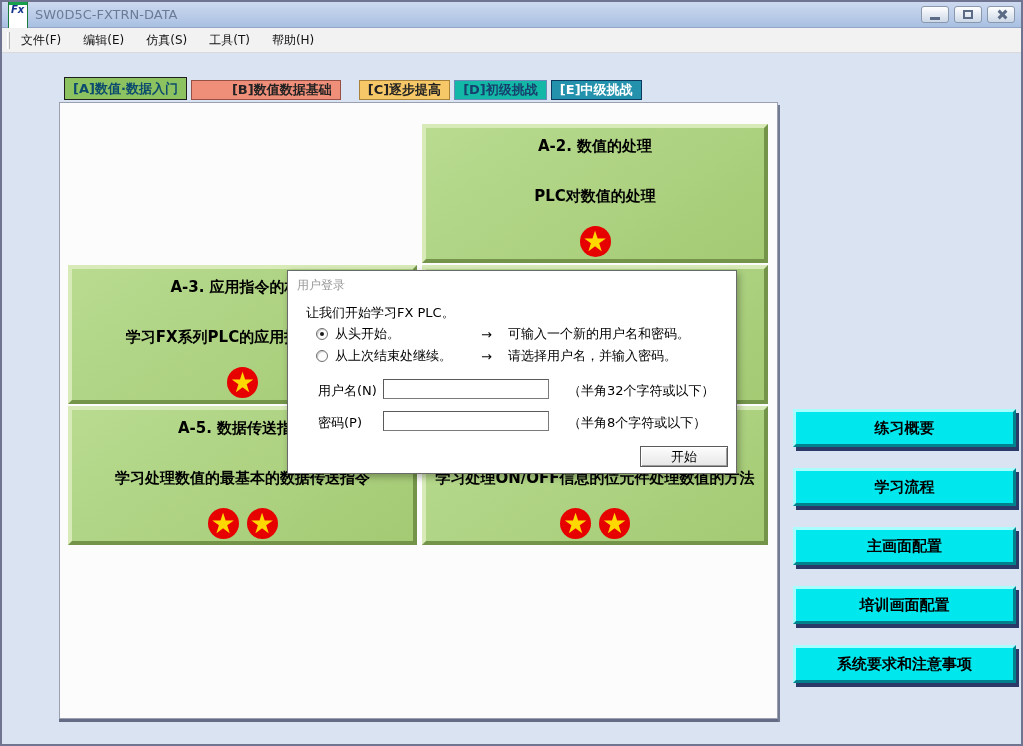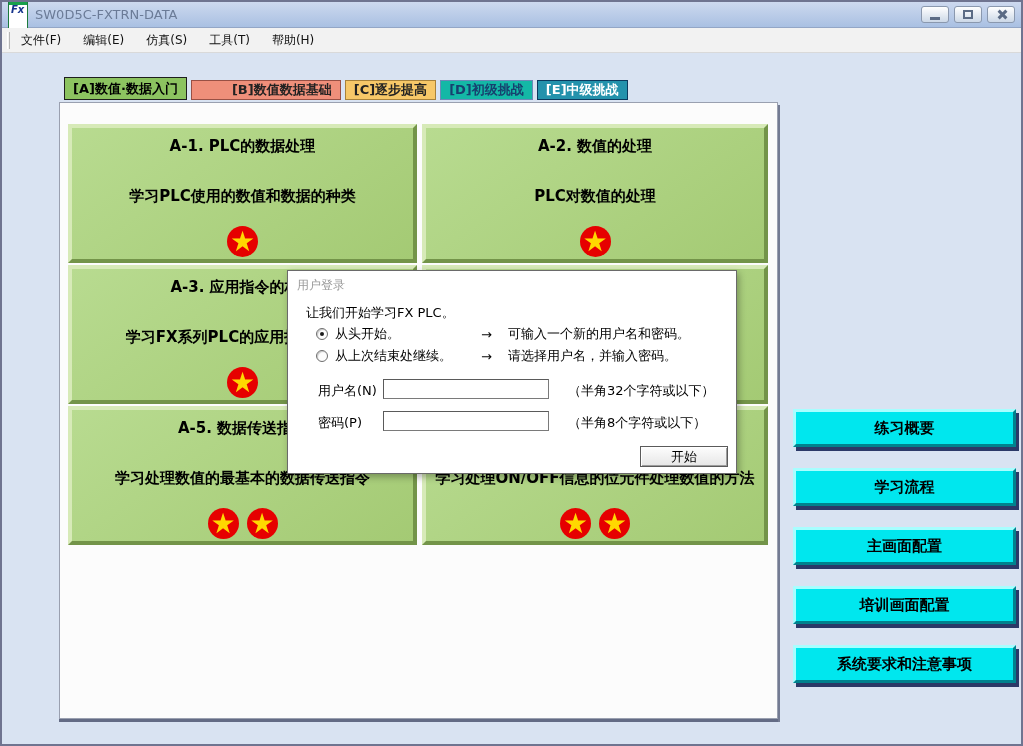--- a/index.html
+++ b/index.html
@@ -42,23 +42,23 @@
   }
   .menu-grip{ width:3px; height:17px; margin-left:5px;
     border-left:1px solid #ffffff; border-right:1px solid #b5b5b5; }
   .menu-item{ padding:4px 11px; cursor:default; }
 
   
   .tabs{ position:absolute; left:62px; top:75px; height:23px;
     display:flex; align-items:flex-end; gap:4px; }
   .tab{ height:20px; line-height:18px; padding:0 8px; font-size:13px; font-weight:bold;
     border:1px solid #555; white-space:nowrap; }
-  .tab-a{ height:23px; line-height:21px; background:#8cc360; border-color:#1e1e1e; color:#000000; }
+  .tab-a{ height:23px; line-height:21px; background:#8cc360; border-color:#1e1e1e; color:#0c4a6e; }
   .tab-b{ background:#ef8f7a; border-color:#995044; color:#222;padding-left:40px; }
-  .tab-c{ background:#f7c868; border-color:#a8823a; color:#222; }
+  .tab-c{ background:#f7c868; border-color:#a8823a; color:#222;margin-left:14px; }
   .tab-d{ background:#14b8a6; border-color:#6a8ab8; color:#17406e; }
   .tab-e{ background:#2492ac; border-color:#0c3a5e; color:#fff; }
 
   
   .main-panel{
     position:absolute; left:57px; top:100px; width:719px; height:617px;
     background:#fcfcfc; border:1px solid #9aa0b0;
     box-shadow:0 3px 0 #636b85, 2px 3px 0 #737b93;
   }
 
@@ -150,27 +150,20 @@
 
   <div class="tabs">
     <div class="tab tab-a">[A]数值·数据入门</div>
     <div class="tab tab-b">[B]数值数据基础</div>
     <div class="tab tab-c">[C]逐步提高</div>
     <div class="tab tab-d">[D]初级挑战</div>
     <div class="tab tab-e">[E]中级挑战</div>
   </div>
 
   <div class="main-panel">
-    <div class="panel col-l row-1">
-      <div class="panel-title">A-1. PLC的数据处理</div>
-      <div class="panel-sub">学习PLC使用的数值和数据的种类</div>
-      <div class="stars">
-          <span class="star"></span>
-        </div>
-    </div>
     <div class="panel col-r row-1">
       <div class="panel-title">A-2. 数值的处理</div>
       <div class="panel-sub">PLC对数值的处理</div>
       <div class="stars">
           <span class="star"></span>
         </div>
     </div>
     <div class="panel col-l row-2">
       <div class="panel-title">A-3. 应用指令的构成</div>
       <div class="panel-sub">学习FX系列PLC的应用指令的基础</div>

